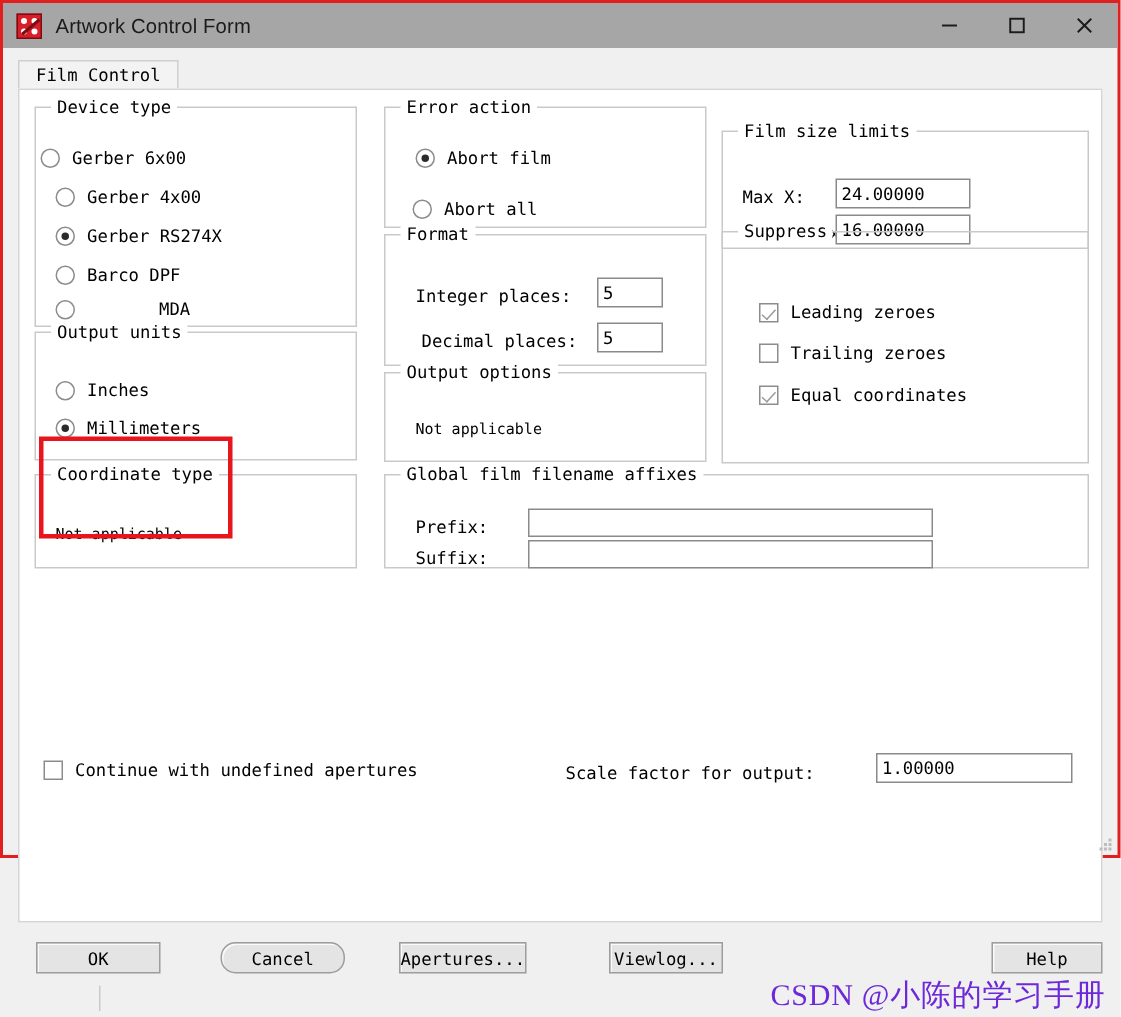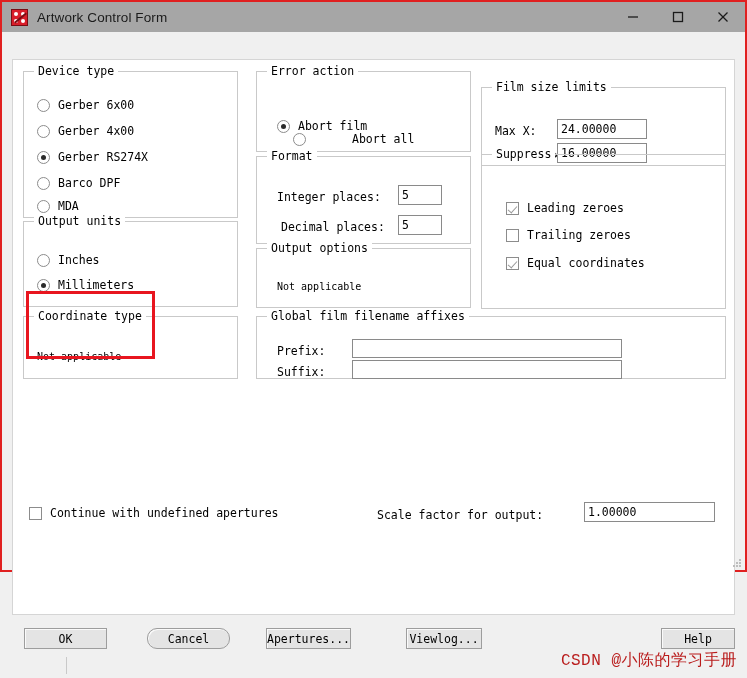--- a/index.html
+++ b/index.html
@@ -269,23 +269,23 @@
   #status-div {
     position: absolute;
     left: 64px; top: 2px;
     width: 1px; height: 17px;
     background: #c9c9c9;
   }
   #watermark {
     position: absolute;
     right: 8px;
     top: 648px;
-    font-family: Liberation Mono, monospace;
-    font-size: 16px;
-    color: #b91c1c;
+    font-family: Liberation Serif, serif;
+    font-size: 20px;
+    color: #6d28d9;
     letter-spacing: 0.5px;
     white-space: nowrap;
   }
   #grip {
     position: absolute;
     right: 4px; bottom: 3px;
     width: 10px; height: 10px;
   }
   #grip i {
     position: absolute;
@@ -326,44 +326,47 @@
       <span>
         <svg width="14" height="14" viewBox="0 0 14 14">
             <line x1="2.5" y1="2.5" x2="11.5" y2="11.5" stroke="#1b1b1b" stroke-width="1.3"></line>
             <line x1="11.5" y1="2.5" x2="2.5" y2="11.5" stroke="#1b1b1b" stroke-width="1.3"></line>
           </svg>
       </span>
     </div>
   </div>
 
   <div id="tabstrip">
+    <div class="tab" id="tab-film">
+      <span>Film Control</span>
+    </div>
   </div>
 
   <div id="tabpanel">
 
     <div class="group" style="left:10px; top:11px; width:215px; height:147px;">
       <span class="legend">Device type</span>
 
-      <div class="radio-row" style="left:13px; top:26px;">
+      <div class="radio-row" style="left:3px; top:26px;">
         <span class="radio"></span>
         <span>Gerber 6x00</span>
       </div>
       <div class="radio-row" style="left:13px; top:52px;">
         <span class="radio"></span>
         <span>Gerber 4x00</span>
       </div>
       <div class="radio-row" style="left:13px; top:78px;">
         <span class="radio checked"></span>
         <span>Gerber RS274X</span>
       </div>
       <div class="radio-row" style="left:13px; top:104px;">
         <span class="radio"></span>
         <span>Barco DPF</span>
       </div>
-      <div class="radio-row" style="left:13px; top:127px;">
+      <div class="radio-row" style="left:13px; top:127px;gap:48px;">
         <span class="radio"></span>
         <span>MDA</span>
       </div>
     </div>
 
     <div class="group" style="left:10px; top:161px; width:215px; height:86px;">
       <span class="legend">Output units</span>
 
       <div class="radio-row" style="left:13px; top:31px;">
         <span class="radio"></span>
@@ -376,25 +379,25 @@
     </div>
 
     <div class="group" style="left:10px; top:256px; width:215px; height:63px;">
       <span class="legend">Coordinate type</span>
       <span class="static-note" style="left:13px; top:34px;">Not applicable</span>
     </div>
 
     <div class="group" style="left:243px; top:11px; width:215px; height:81px;">
       <span class="legend">Error action</span>
 
-      <div class="radio-row" style="left:20px; top:47px;">
+      <div class="radio-row" style="left:20px; top:26px;">
         <span class="radio checked"></span>
         <span>Abort film</span>
       </div>
-      <div class="radio-row" style="left:36px; top:60px;gap:38px;">
+      <div class="radio-row" style="left:18px; top:60px;">
         <span class="radio"></span>
         <span>Abort all</span>
       </div>
     </div>
 
     <div class="group" style="left:243px; top:96px; width:215px; height:88px;">
       <span class="legend">Format</span>
 
       <span class="lbl" style="left:20px; top:33px;">Integer places:</span>
       <div class="field" style="left:141px; top:28px; width:44px;">

